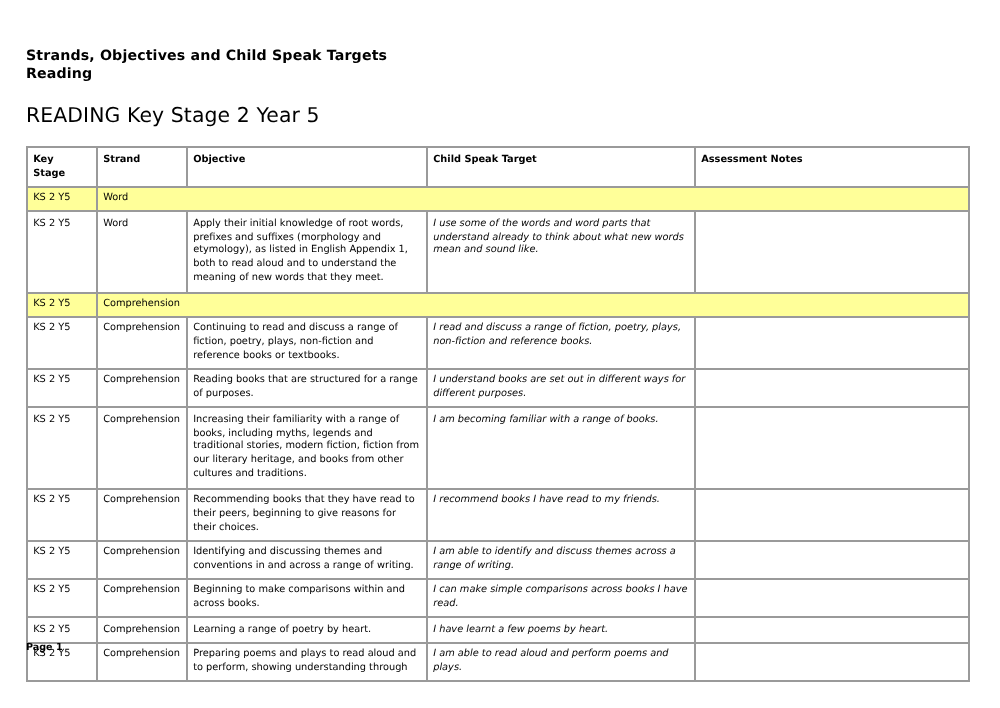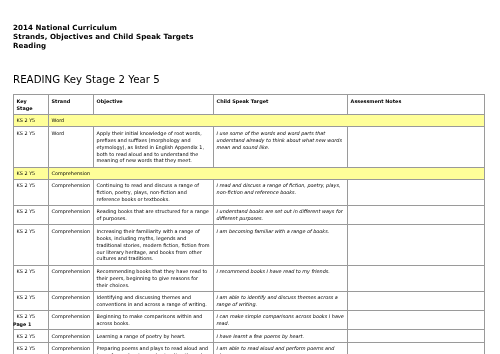--- a/index.html
+++ b/index.html
@@ -31,21 +31,21 @@
     line-height: 1.28;
   }
   .doc-header .hl {
     font-size: 7.1px;
     font-weight: bold;
     letter-spacing: 0.01em;
     white-space: nowrap;
   }
 
   .doc-subtitle {
-    margin-top: 24px;
+    margin-top: 12px;
     margin-bottom: 9px;
     font-size: 10.2px;
     font-weight: normal;
     letter-spacing: 0.005em;
   }
 
   
   table.curriculum {
     border-collapse: collapse;
     table-layout: fixed;
@@ -97,21 +97,20 @@
   
   .h-head td, .h-head th { height: 12px; }
   .h-band td { height: 5.6px; padding-top: 1.6px; padding-bottom: 1.6px; }
 </style>
 </head>
 <body>
 
 <div class="page">
 
   <div class="doc-header">
-    <div class="hl">2014 National Curriculum</div>
     <div class="hl">Strands, Objectives and Child Speak Targets</div>
     <div class="hl">Reading</div>
   </div>
 
   <div class="doc-subtitle">READING Key Stage 2 Year 5</div>
 
   <table class="curriculum">
     <colgroup>
       <col class="c-keystage">
       <col class="c-strand">

